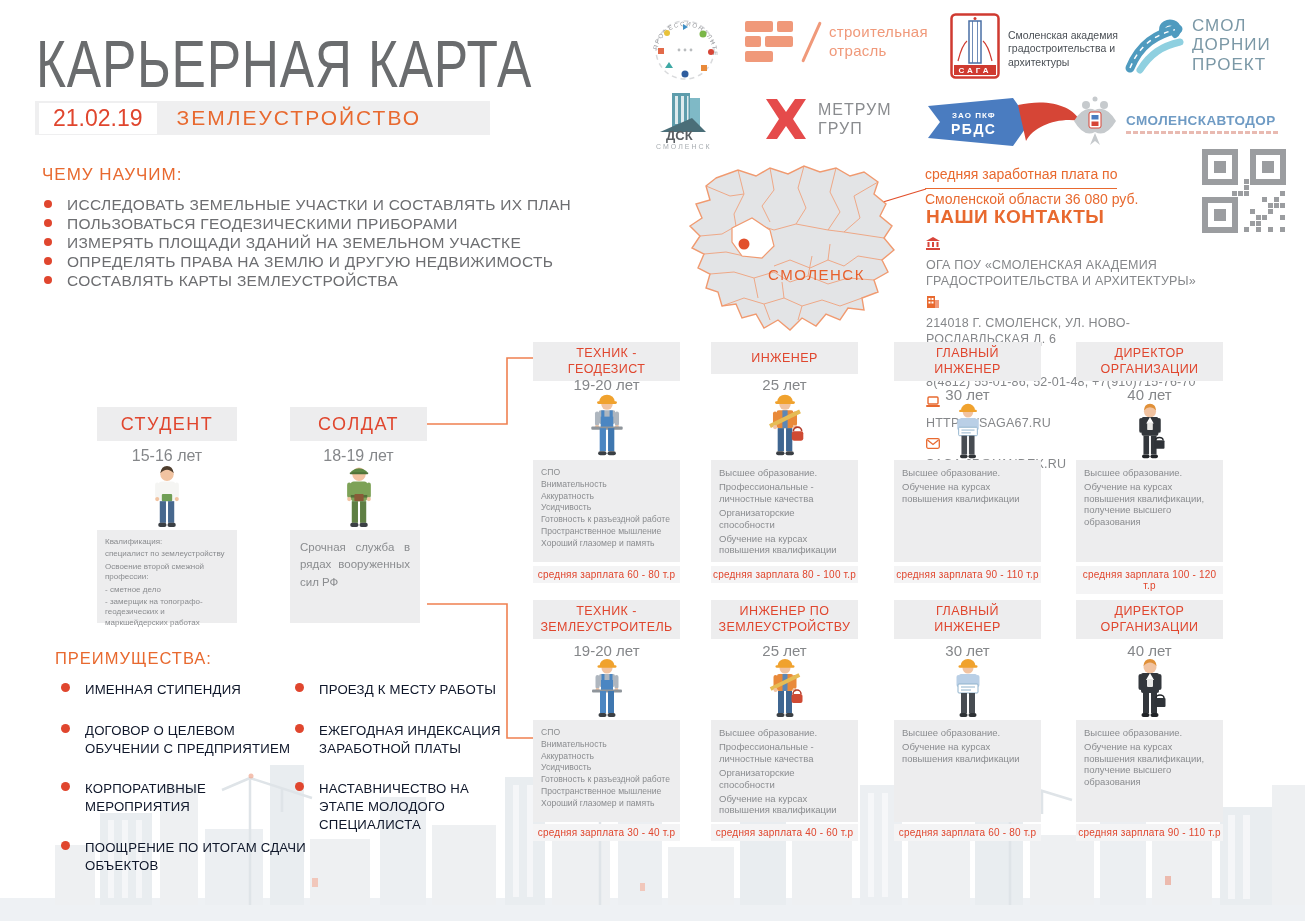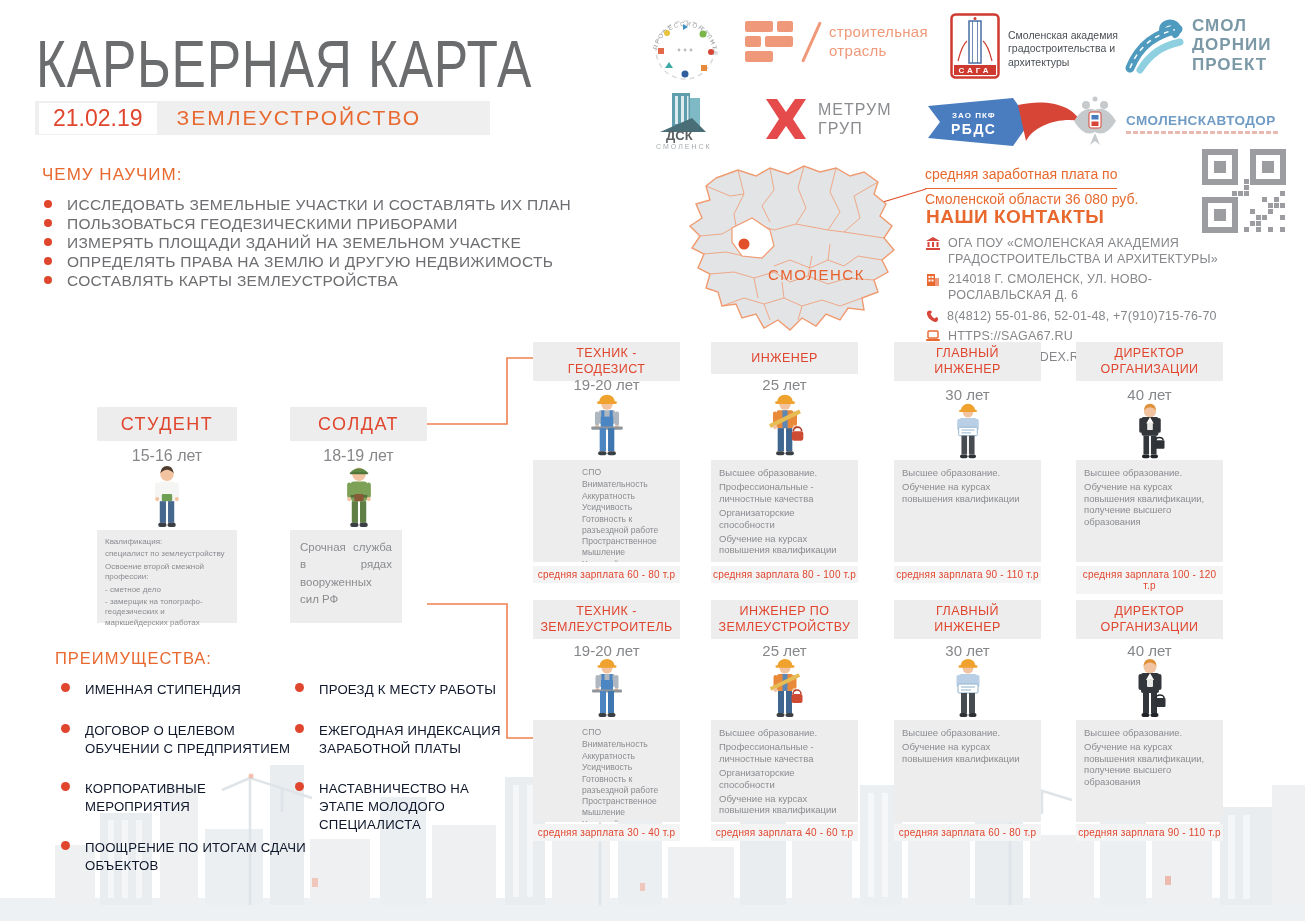--- a/index.html
+++ b/index.html
@@ -27,61 +27,61 @@
   #benefit-col1{left:58px;top:681px;width:252px;}
   #benefit-col2{left:292px;top:681px;width:218px;}
   .benefit-item{position:relative;padding-left:27px;font-size:13.2px;color:#0f172a;letter-spacing:.2px;line-height:1.35;}
   .benefit-item::before{content:"";position:absolute;left:3px;top:2px;width:9px;height:9px;border-radius:50%;background:var(--red);}
 
   
   .salary-note{position:absolute;left:925px;top:164px;width:250px;font-size:14px;color:var(--accent);line-height:1.55;}
   .salary-note .u{border-bottom:1px solid var(--accent);padding-bottom:2px;display:inline-block;}
   .contacts-head{position:absolute;left:926px;top:206px;font-size:19px;font-weight:600;color:var(--accent);letter-spacing:.5px;}
   .contacts{position:absolute;left:926px;top:236px;width:318px;}
-  .contact-row{display:flex;gap:8px;margin-bottom:5px;align-items:flex-start;}
+  .contact-row{display:flex;gap:8px;margin-bottom:5px;align-items:flex-start;flex-direction:column;}
   .contact-row svg{flex:0 0 auto;margin-top:1px;}
   .contact-text{font-size:12.5px;color:#85878a;line-height:1.25;letter-spacing:.2px;width:300px;}
 
   
   .stage{position:absolute;width:147px;}
   .stage-title{position:absolute;top:0;left:0;right:0;min-height:26px;background:var(--box-bg);
                color:var(--red);font-size:12.5px;letter-spacing:.4px;display:flex;align-items:center;
                justify-content:center;text-align:center;padding:3px 4px;white-space:pre-line;line-height:1.3;}
   .stage-age{position:absolute;top:34px;left:0;right:0;text-align:center;font-size:15px;color:#85878a;}
   .row2 .stage-age{top:42px;}
   .person-wrap{position:absolute;top:50px;left:0;right:0;display:flex;justify-content:center;}
   .row2 .person-wrap{top:57px;}
   .person-svg{height:66px;width:46px;display:block;}
   .row2 .person-svg{height:62px;}
   .stage-specs{position:absolute;top:118px;left:0;right:0;height:102px;background:var(--box-bg);
                padding:7px 8px;box-sizing:border-box;overflow:hidden;font-size:9.5px;color:var(--spec-gray);line-height:1.2;}
   .row2 .stage-specs{top:120px;}
   .spec-line{margin-bottom:3px;}
   .spec-dense{font-size:8.6px;}
-  .spec-dense .spec-line{margin-bottom:1.5px;margin-left:41px;}
+  .spec-dense .spec-line{margin-bottom:1.5px;}
   .stage-salary{position:absolute;top:224px;left:0;right:0;background:var(--bar-bg);color:var(--red);
                 font-size:10px;text-align:center;padding:3px 1px;letter-spacing:.2px;}
 
   
   .prestage-title{position:absolute;top:407px;height:34px;background:var(--box-bg);color:var(--red);
                   font-size:18px;letter-spacing:1.5px;display:flex;align-items:center;justify-content:center;}
   .prestage-age{position:absolute;top:447px;text-align:center;font-size:16px;color:#85878a;}
   .prestage-person{position:absolute;top:464px;display:flex;justify-content:center;}
   .prestage-desc{position:absolute;top:530px;background:var(--box-bg);box-sizing:border-box;}
   #student-desc{left:97px;width:140px;height:93px;padding:7px 8px;font-size:8px;color:var(--spec-gray);line-height:1.3;}
   #student-desc .desc-line{margin-bottom:2px;}
-  #soldier-desc{left:290px;width:112px;height:93px;padding:9px 10px;font-size:11.5px;color:var(--spec-gray);
+  #soldier-desc{left:290px;width:130px;height:93px;padding:9px 10px;font-size:11.5px;color:var(--spec-gray);
                 line-height:1.5;text-align:justify;}
 
   
   .logo{position:absolute;display:flex;align-items:center;gap:8px;}
   .construction-text{font-size:15px;color:var(--logo-orange);line-height:1.25;width:112px;letter-spacing:.3px;}
   .slash{width:3px;height:44px;background:var(--logo-orange);transform:rotate(24deg);margin:0 8px;border-radius:2px;}
   .saga-text{font-size:10.5px;color:#4a4f55;line-height:1.3;width:122px;}
-  .smoldornii-text{font-size:17px;color:var(--logo-blue);line-height:1.15;letter-spacing:1px;font-weight:700;}
+  .smoldornii-text{font-size:17px;color:var(--logo-blue);line-height:1.15;letter-spacing:1px;font-weight:400;}
   .metrum-text{font-size:16px;color:#8a8c8f;line-height:1.2;letter-spacing:1px;}
   .avtodor-col{display:flex;flex-direction:column;gap:3px;}
   .avtodor-text{font-size:13.5px;font-weight:700;color:var(--avtodor-blue);letter-spacing:.4px;}
   .avtodor-subline{width:152px;height:3px;background:repeating-linear-gradient(90deg,#e3a99e 0 5px,transparent 5px 7px);opacity:.8;}
 
   svg{display:block;}
   .overlay{position:absolute;left:0;top:0;pointer-events:none;}
 </style>
 </head>
 <body>

